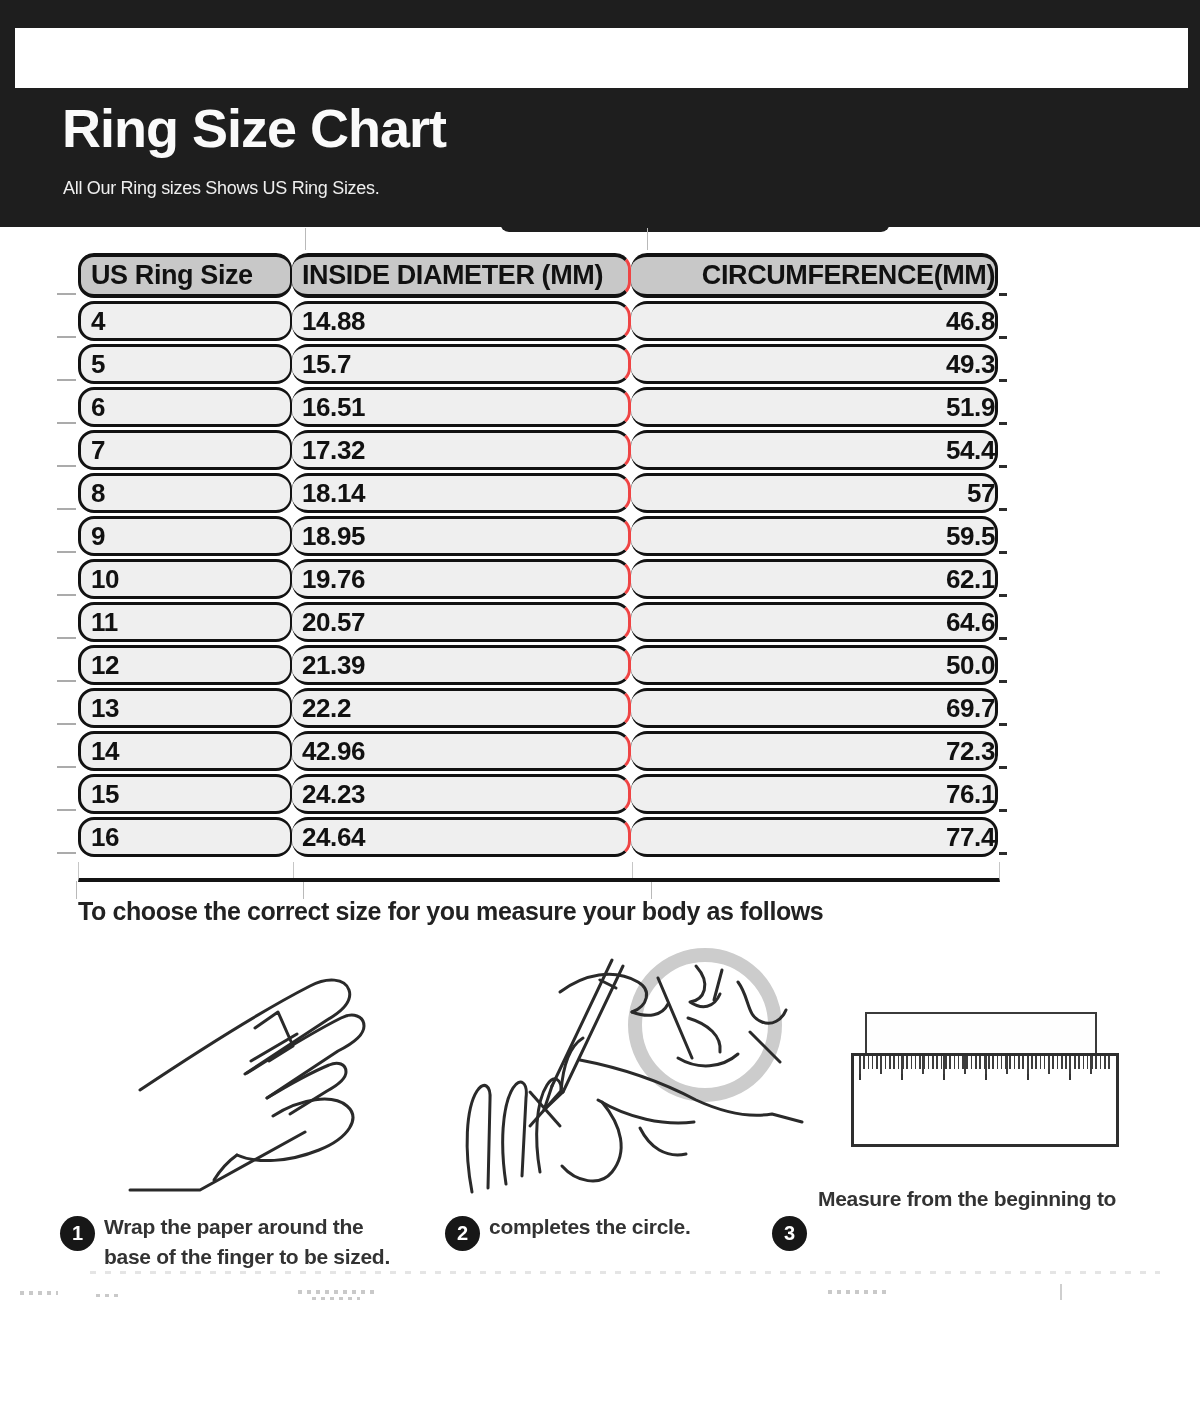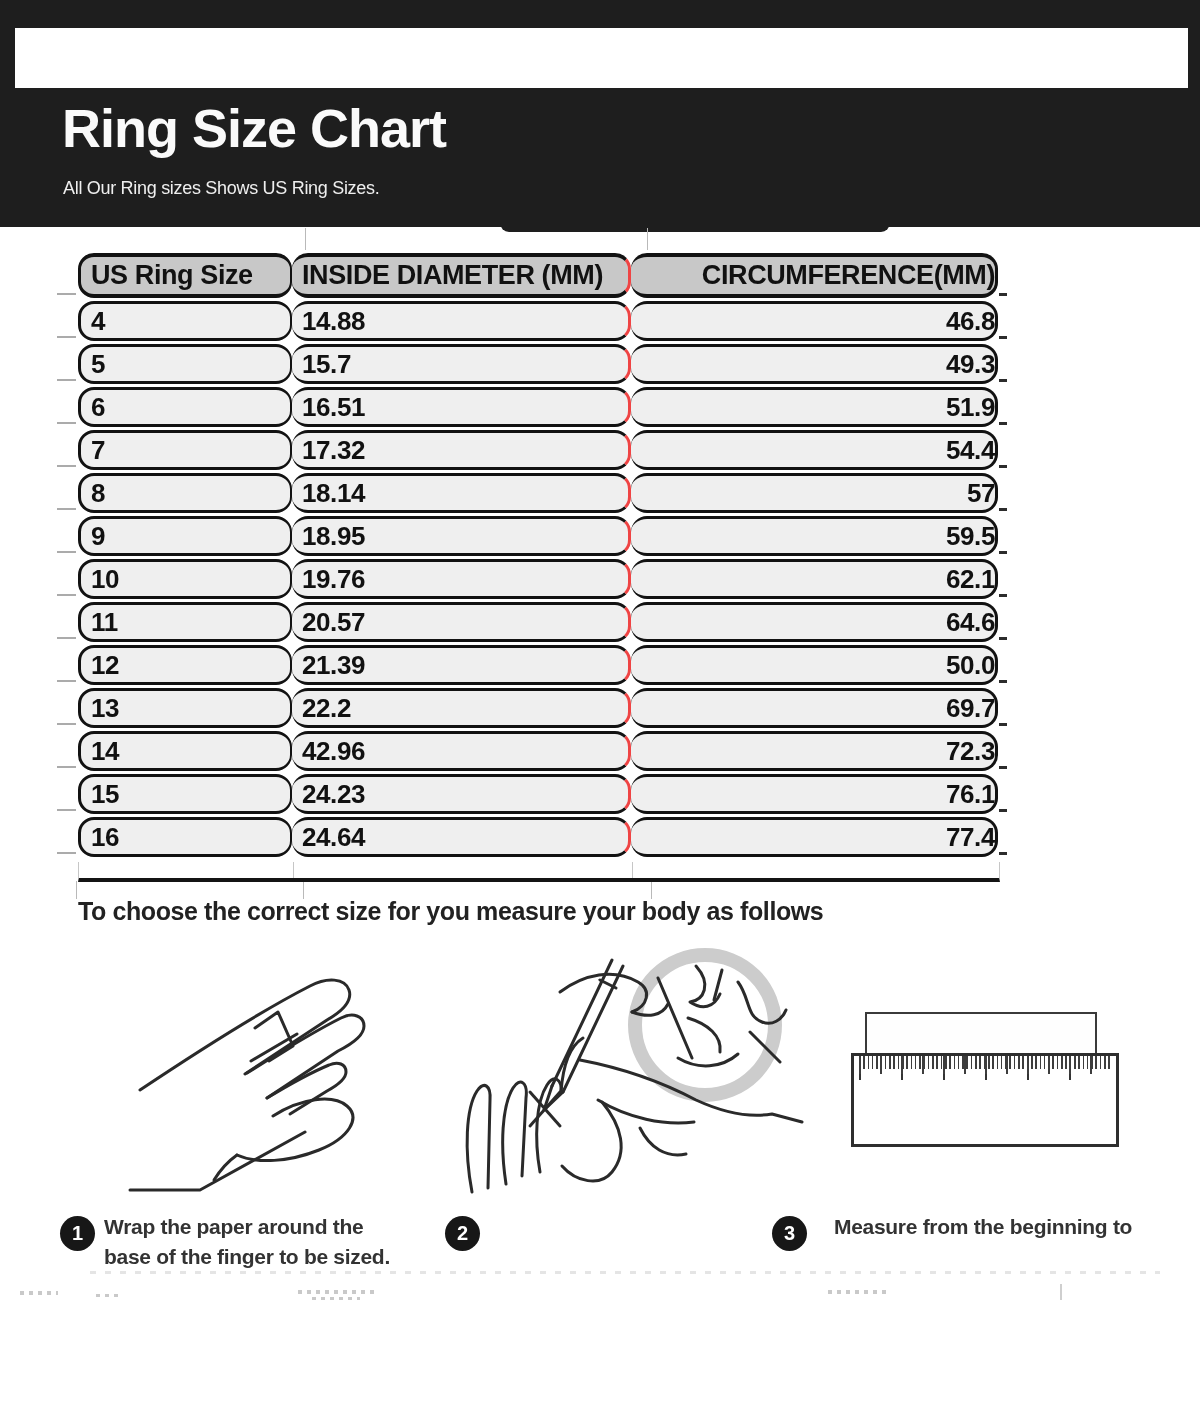--- a/index.html
+++ b/index.html
@@ -237,24 +237,25 @@
   </div>
 
   <div class="badge" style="left:60px;top:1216px;">1</div>
   <div class="step-text" style="left:104px;top:1212px;">
     <div>Wrap the paper around the</div>
     <div>base of the finger to be sized.</div>
   </div>
 
   <div class="badge" style="left:445px;top:1216px;">2</div>
   <div class="step-text" style="left:489px;top:1212px;">
+    <div>completes the circle.</div>
   </div>
 
   <div class="badge" style="left:772px;top:1216px;">3</div>
-  <div class="step-text" style="left:818px;top:1212px;margin-left:16px;">
+  <div class="step-text" style="left:818px;top:1184px;">
     <div>Measure from the beginning to</div>
   </div>
 
   <div class="ghost-strip"></div>
   <div class="smudge" style="left:20px;top:1291px;width:38px;height:4px;"></div>
   <div class="smudge" style="left:96px;top:1294px;width:24px;height:3px;"></div>
   <div class="smudge" style="left:298px;top:1290px;width:78px;height:4px;"></div>
   <div class="smudge" style="left:312px;top:1297px;width:48px;height:3px;"></div>
   <div class="smudge" style="left:828px;top:1290px;width:62px;height:4px;"></div>
   <div class="smudge-v" style="left:1060px;top:1284px;height:16px;"></div>

